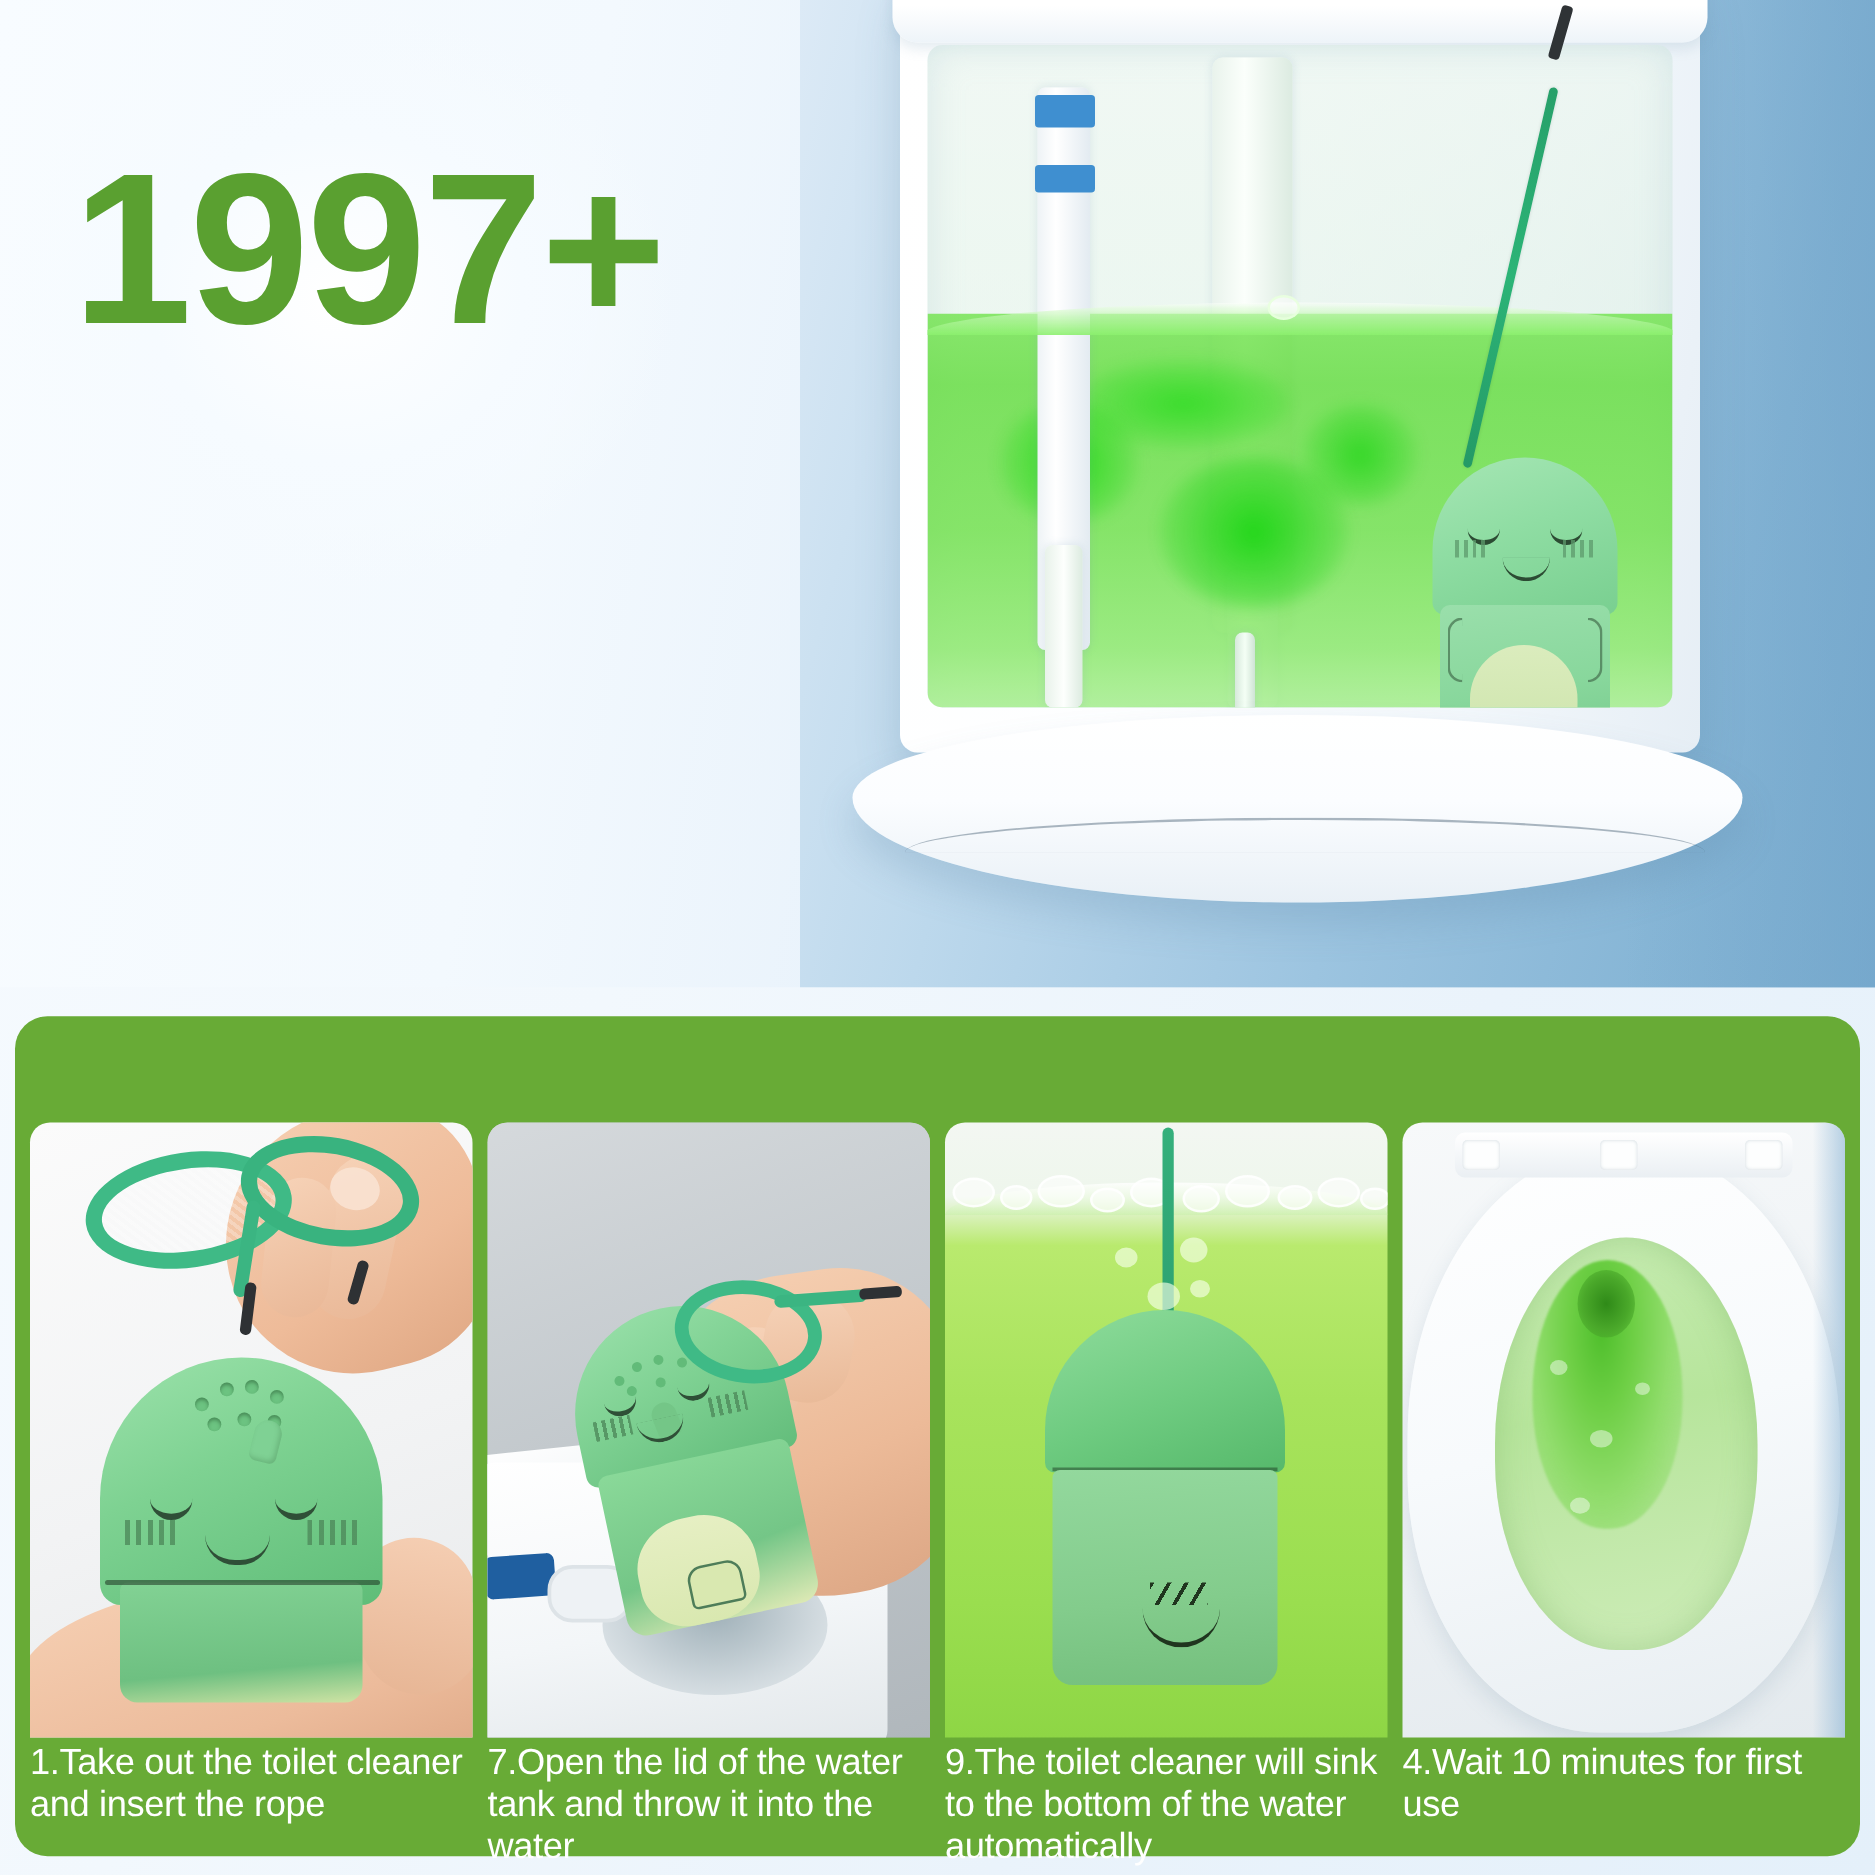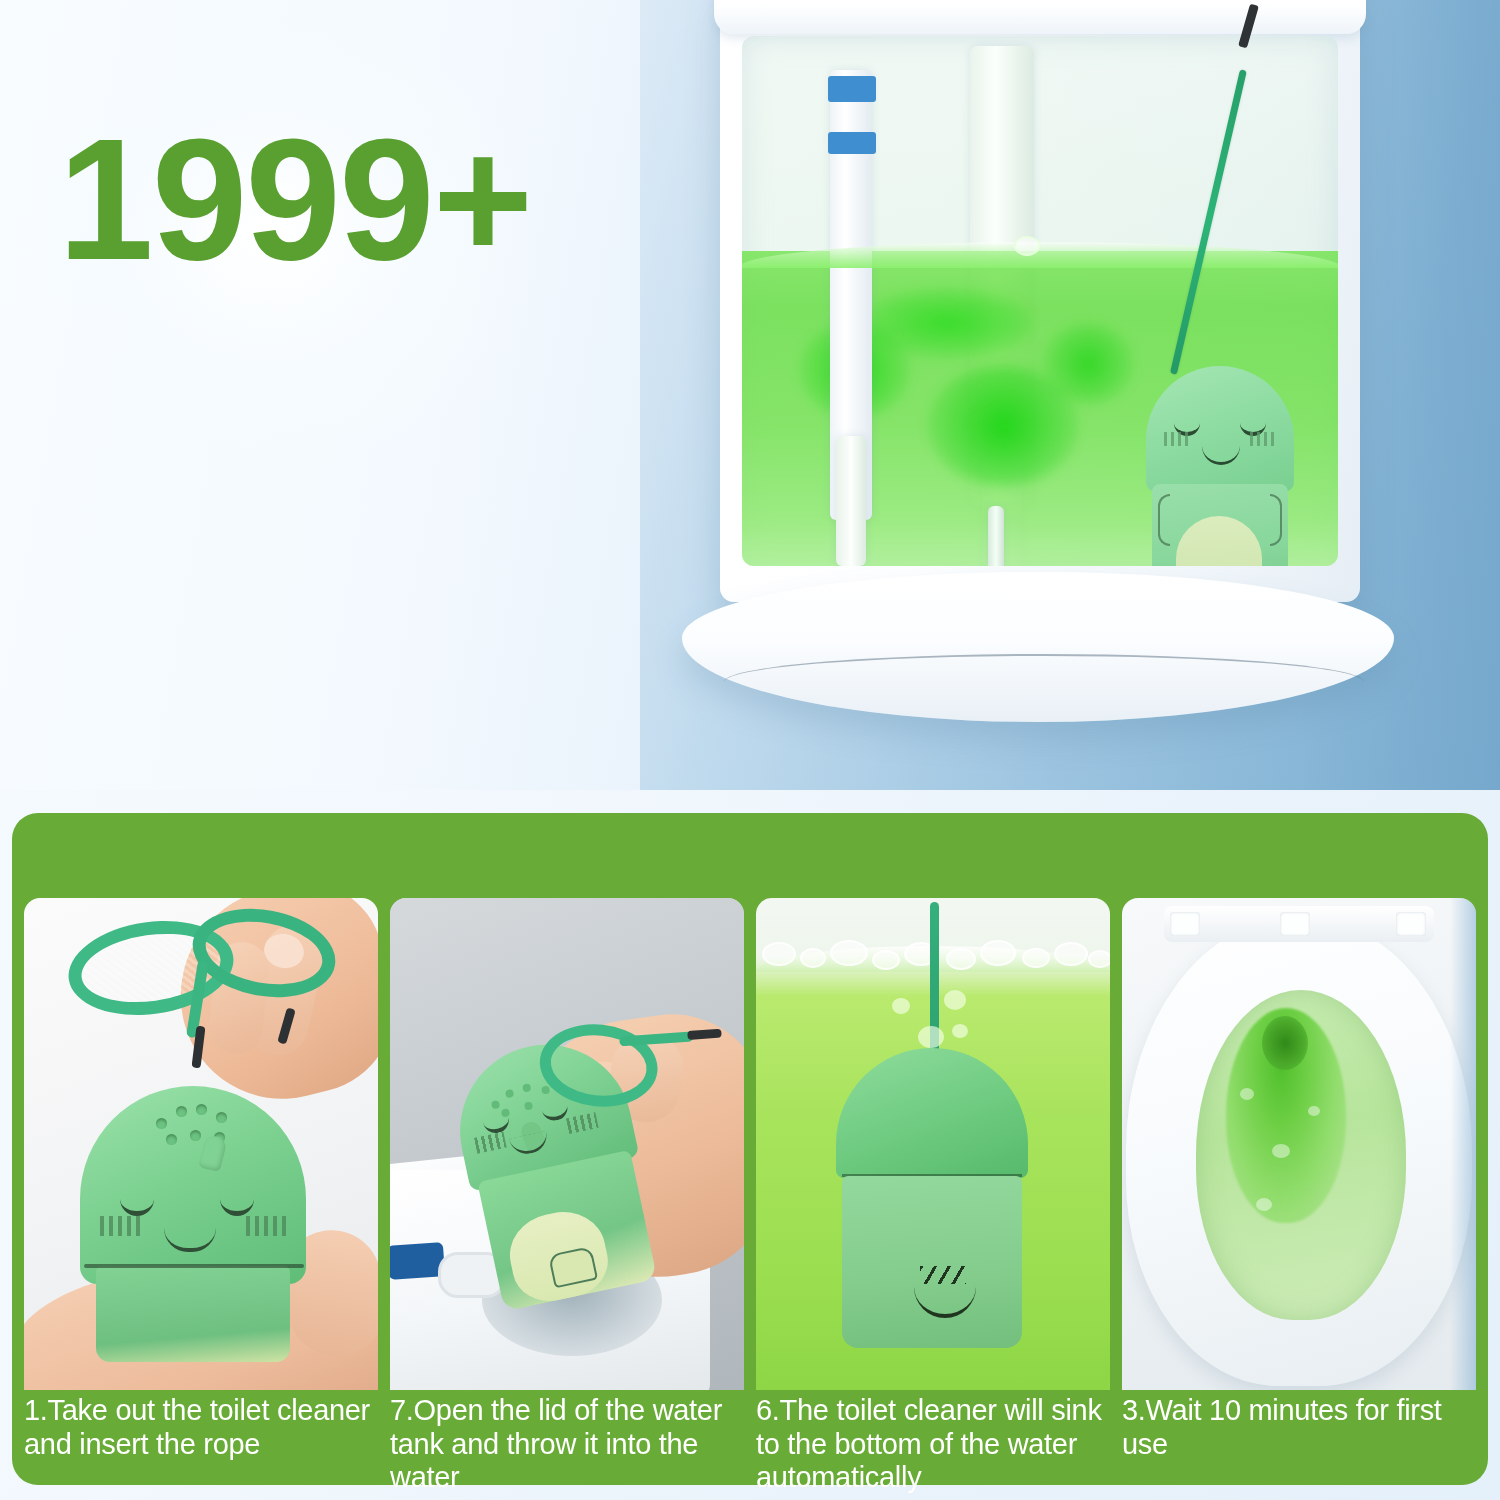--- a/index.html
+++ b/index.html
@@ -235,21 +235,21 @@
 <body>
 
 <div class="page">
 
   <div class="hero">
     <div class="hero-bg"></div>
     <div class="hero-wall"></div>
     <div class="hero-wall-shade"></div>
 
     <div class="headline">
-      <div class="big-number">1999+</div>
+      <div class="big-number">1997+</div>
     </div>
 
     <div class="toilet">
       <div class="tank-shell"></div>
       <div class="tank-lid"></div>
 
       <div class="tank-glass">
         <div class="pipe pipe-b"></div>
         <div class="pipe pipe-b2"></div>
         <div class="water"></div>
@@ -405,17 +405,17 @@
       <div class="fz" style="left:150px;top:246px;width:18px;height:14px"></div>
       <div class="fz" style="left:186px;top:208px;width:12px;height:10px"></div>
       <div class="fz" style="left:134px;top:300px;width:16px;height:13px"></div>
       <div class="edge"></div>
     </div>
   </div>
 
   <div class="caps">
     <div class="cap-text">1.Take out the toilet cleaner and insert the rope</div>
     <div class="cap-text">7.Open the lid of the water tank and throw it into the water</div>
-    <div class="cap-text">6.The toilet cleaner will sink to the bottom of the water automatically</div>
-    <div class="cap-text">3.Wait 10 minutes for first use</div>
+    <div class="cap-text">9.The toilet cleaner will sink to the bottom of the water automatically</div>
+    <div class="cap-text">4.Wait 10 minutes for first use</div>
   </div>
 
 </div>
 
 </body></html>

